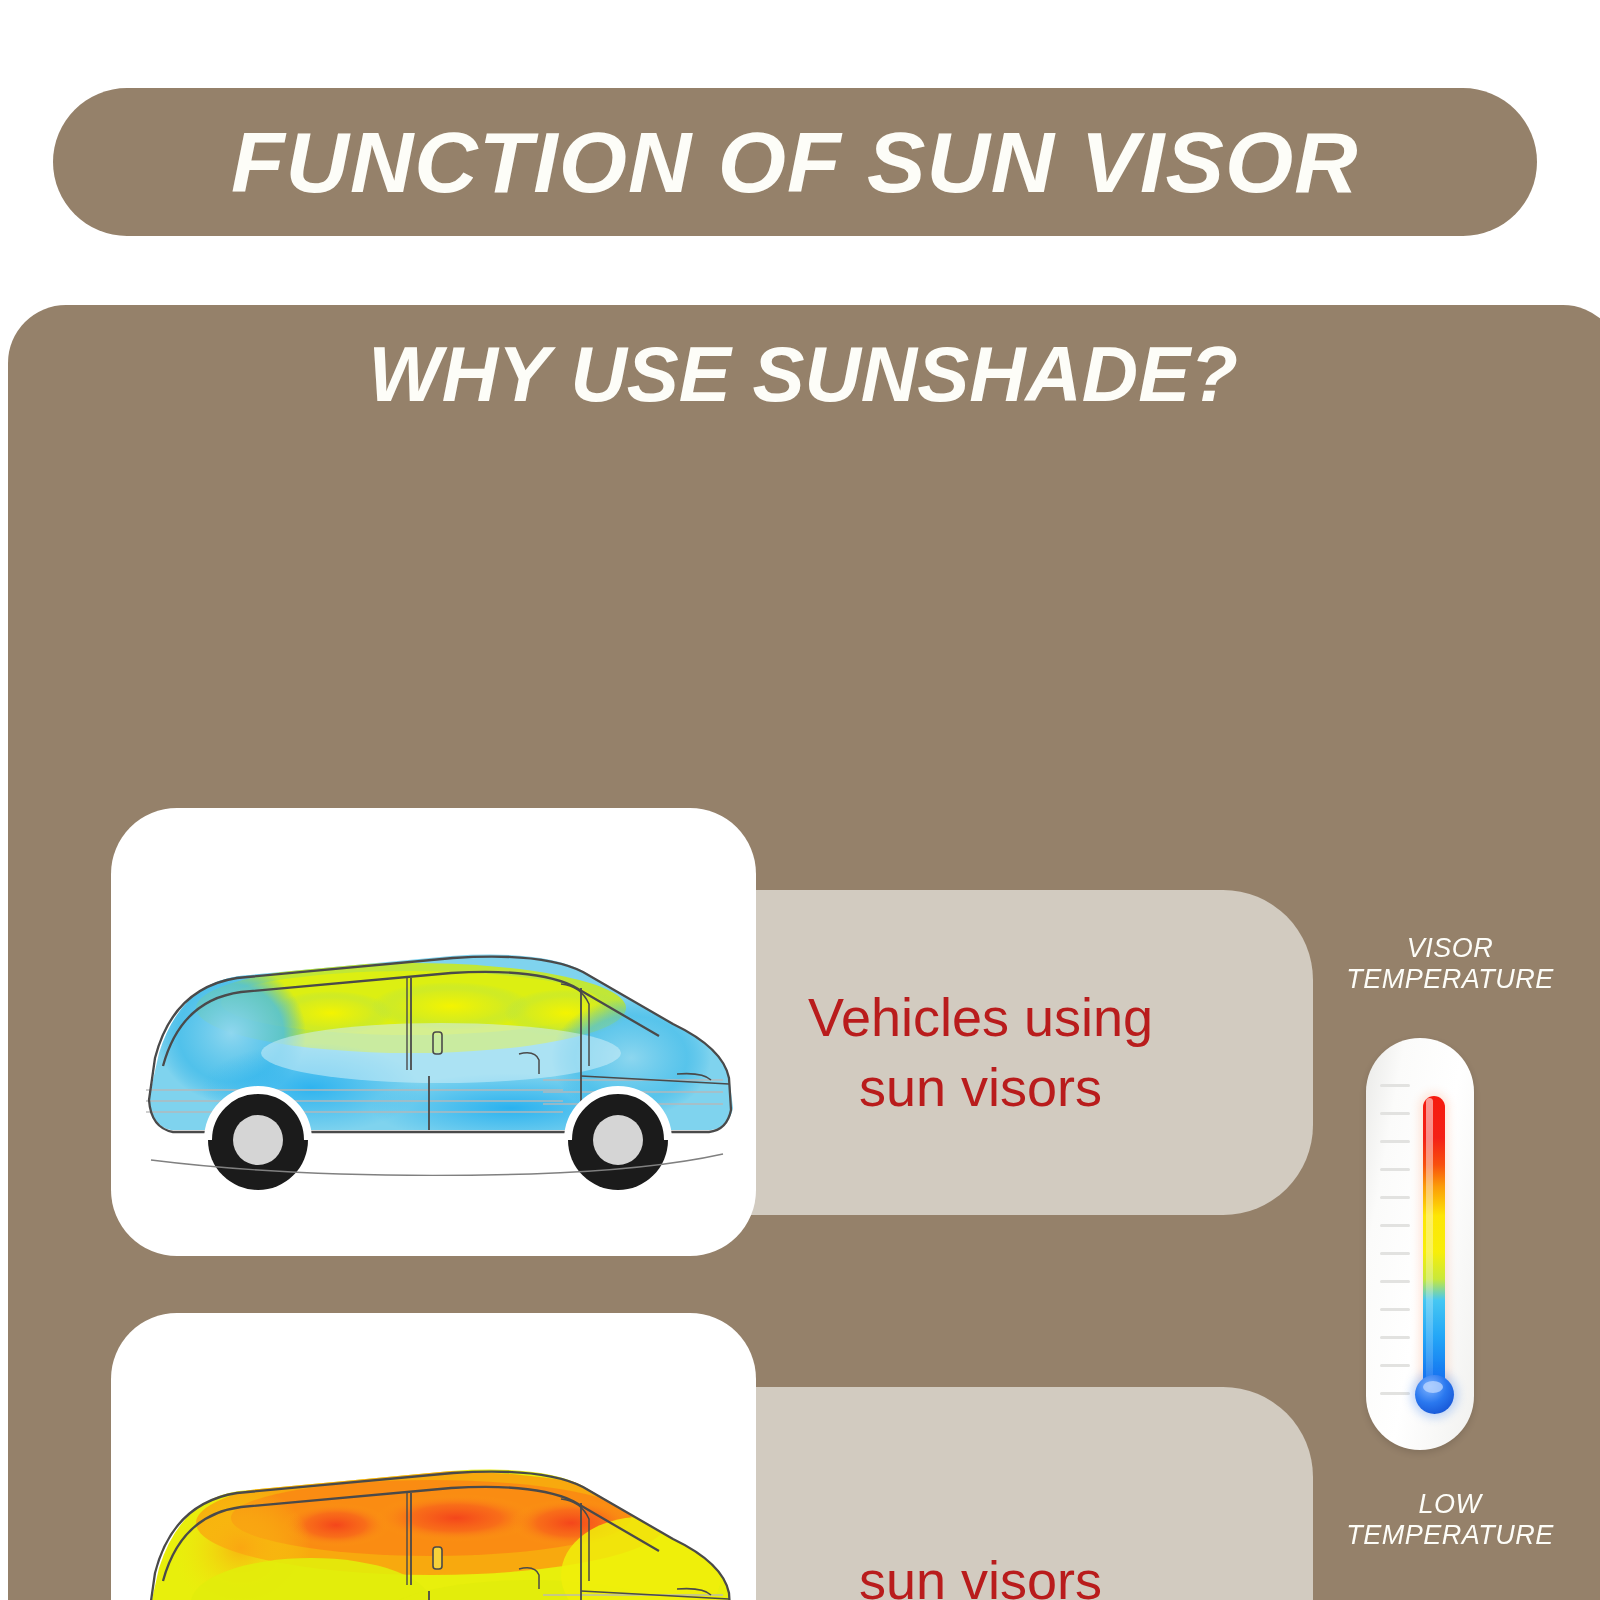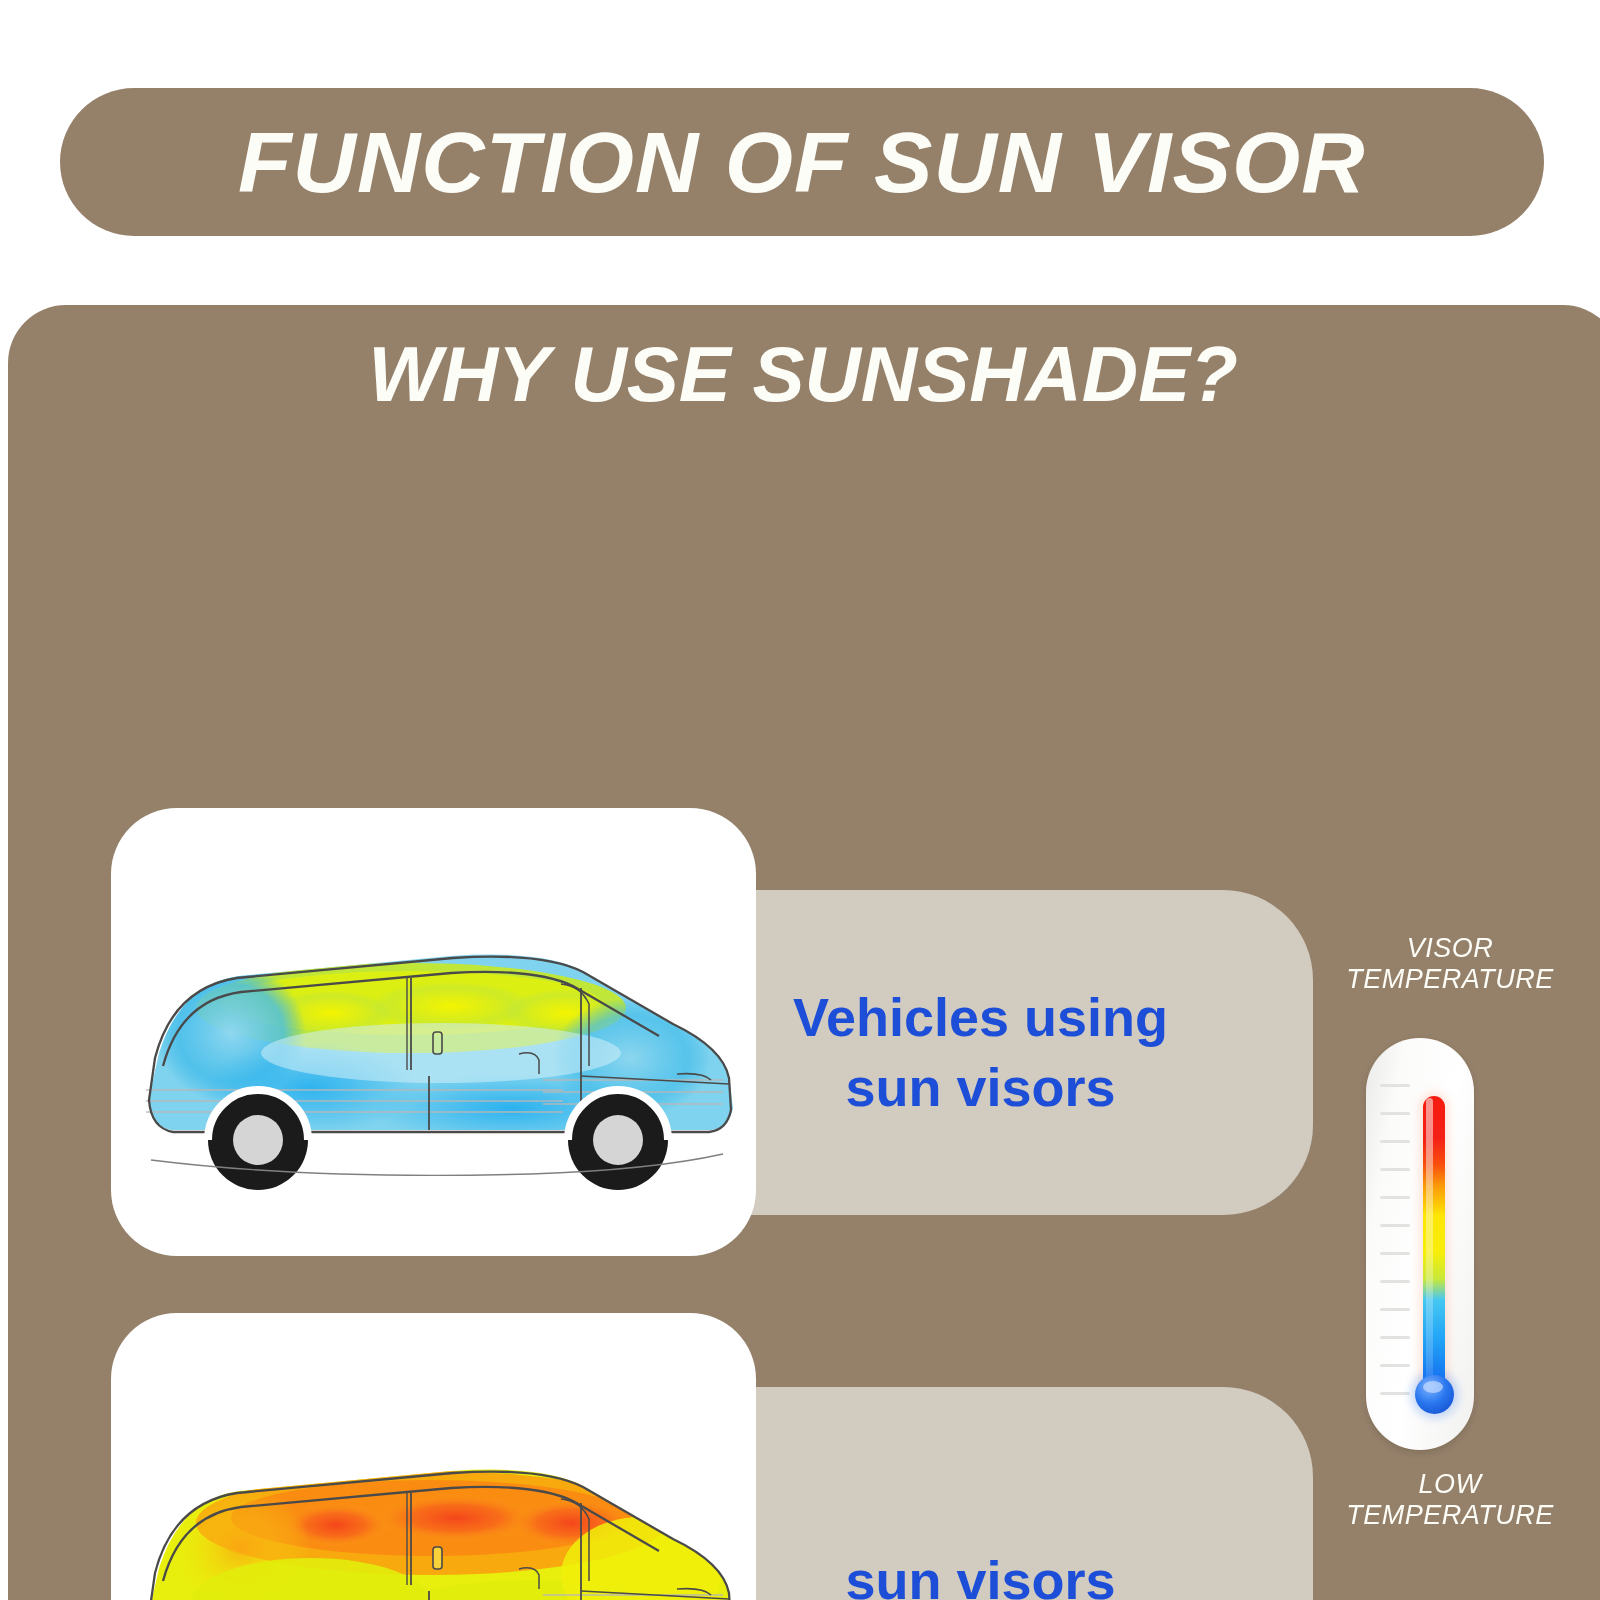--- a/index.html
+++ b/index.html
@@ -3,21 +3,21 @@
 <meta charset="utf-8">
 <style>
   html,body{margin:0;padding:0;background:#ffffff;}
   body{
     width:1600px;height:1600px;position:relative;overflow:hidden;
     font-family:"Liberation Sans", sans-serif;
   }
 
   
   .title-pill{
-    position:absolute;left:60px;top:88px;width:1484px;height:148px;
+    position:absolute;left:53px;top:88px;width:1484px;height:148px;
     background:#95816a;border-radius:74px;
     display:flex;align-items:center;justify-content:center;
   }
   .title-text{
     color:#fdfdf8;font-size:86px;font-weight:bold;font-style:italic;
     letter-spacing:1px;line-height:1;white-space:nowrap;
     transform:scaleX(1.02);
   }
 
   
@@ -32,21 +32,21 @@
   }
 
   
   .label-panel{
     position:absolute;background:#d2cbc0;border-radius:90px;
     display:flex;align-items:center;justify-content:center;text-align:center;
   }
   .label-panel.one{ left:470px; top:585px;  width:835px; height:325px; }
   .label-panel.two{ left:470px; top:1082px; width:835px; height:318px; }
   .label-text{
-    color:#1d4ed8;font-size:54px;line-height:1.28;font-weight:700;
+    color:#b91c1c;font-size:54px;line-height:1.28;font-weight:400;
     padding-left:190px;padding-right:20px;text-align:center;
   }
 
   
   .car-card{
     position:absolute;background:#ffffff;border-radius:66px;overflow:hidden;
   }
   .car-card.one{ left:103px; top:503px;  width:645px; height:448px; }
   .car-card.two{ left:103px; top:1008px; width:645px; height:480px; }
   .car-svg{ position:absolute; left:0; top:0; width:100%; height:100%; }
@@ -54,21 +54,21 @@
   
   .thermo-wrap{
     position:absolute;left:1322px;top:628px;width:240px;height:630px;
   }
   .thermo-cap{
     position:absolute;left:0;width:240px;text-align:center;
     color:#fdfdf8;font-style:italic;font-size:27px;line-height:1.15;
     font-weight:400;letter-spacing:.5px;
   }
   .thermo-cap.high{ top:0px; }
-  .thermo-cap.low { top:536px; }
+  .thermo-cap.low { top:556px; }
   .thermo-body{
     position:absolute;left:36px;top:105px;width:108px;height:412px;
     background:linear-gradient(100deg,#e9e9e7 0%,#fbfbfa 22%,#ffffff 55%,#f1f1ef 100%);
     border-radius:54px;
     box-shadow:0 3px 7px rgba(0,0,0,.13);
   }
   .tick{
     position:absolute;left:14px;width:30px;height:3px;background:#e2e2e0;border-radius:2px;
   }
   .tube{

